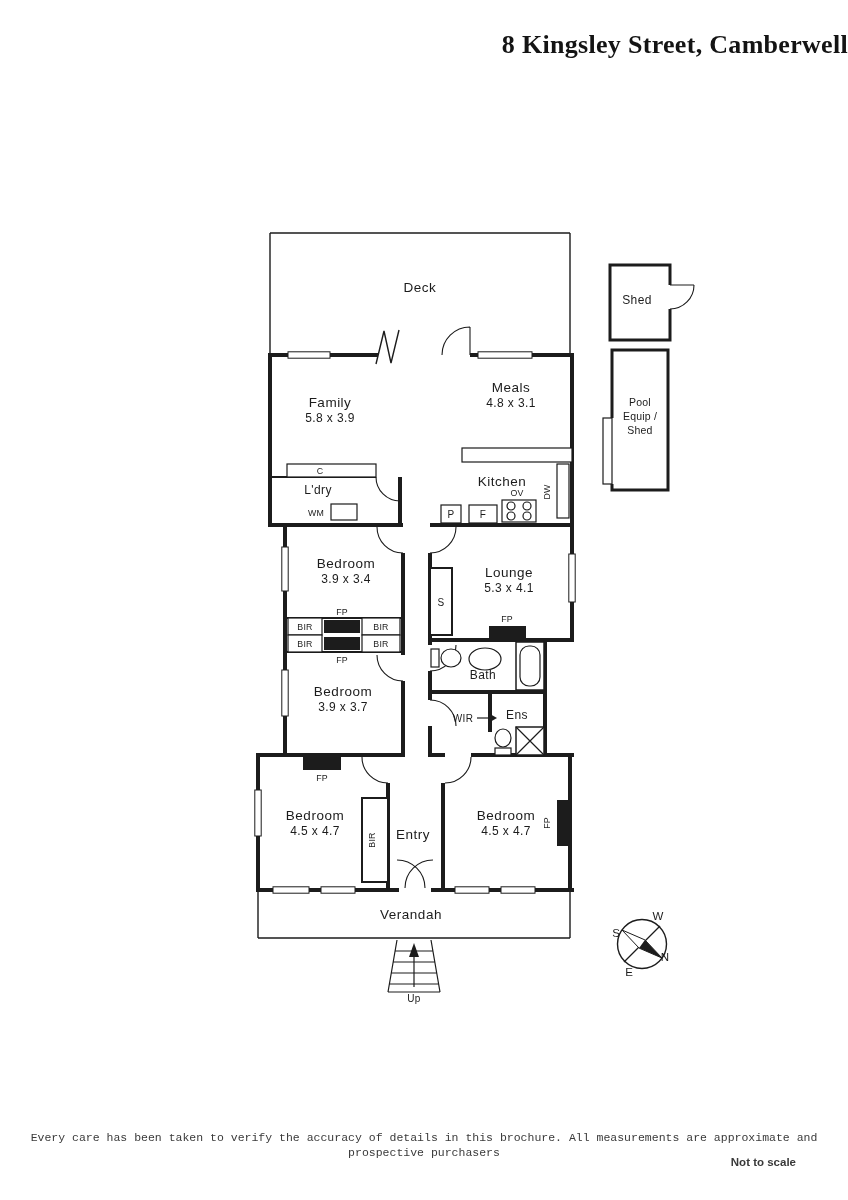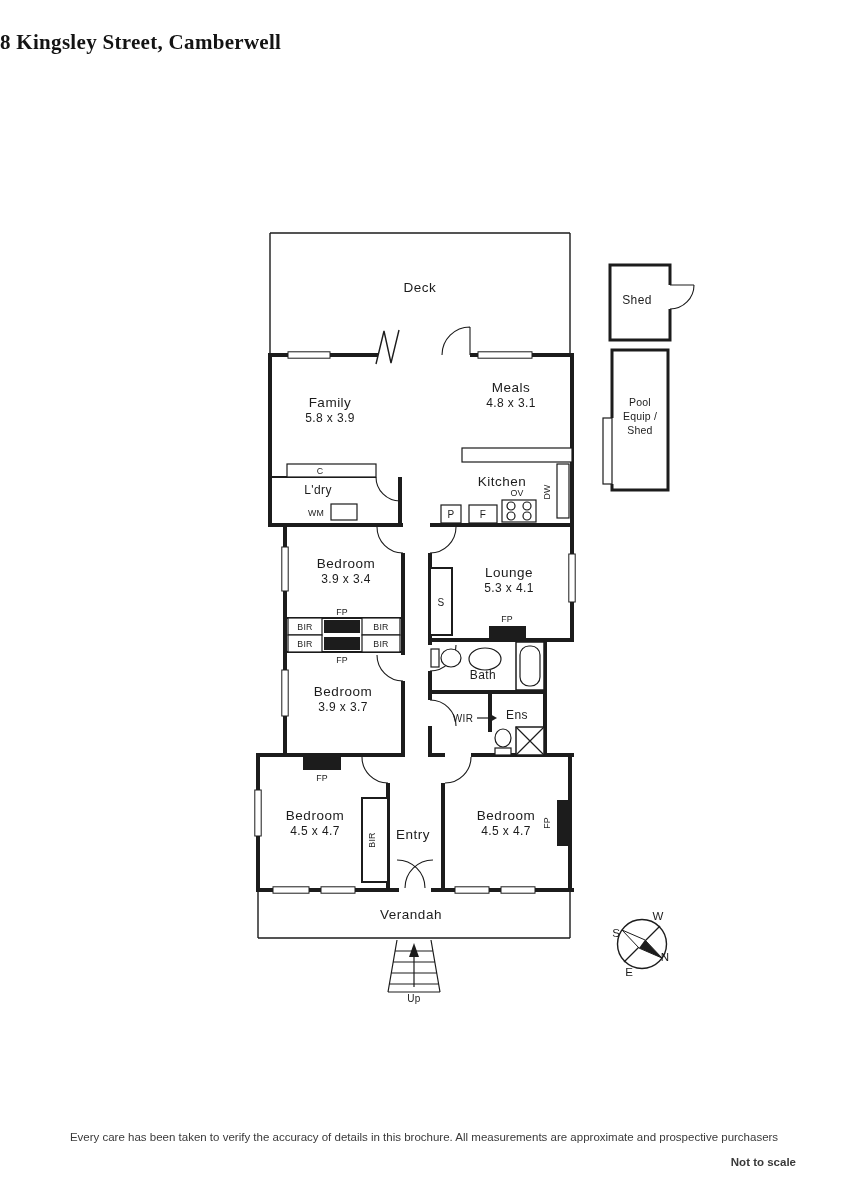--- a/index.html
+++ b/index.html
@@ -1,31 +1,31 @@
 <!DOCTYPE html>
 <html><head>
 <meta charset="utf-8">
 <style>
   html,body{margin:0;padding:0;background:#fff;}
   .page{position:relative;width:848px;height:1200px;background:#ffffff;overflow:hidden;
         font-family:"Liberation Sans",sans-serif;color:#1c1c1c;}
-  .title{position:absolute;top:30px;left:0;width:100%;text-align:left;margin:0;
-         font-family:"Liberation Serif",serif;font-weight:bold;font-size:21px;
+  .title{position:absolute;top:30px;left:0;width:100%;text-align:right;margin:0;
+         font-family:"Liberation Serif",serif;font-weight:bold;font-size:26px;
          letter-spacing:.3px;color:#141414;}
   .plan-svg{position:absolute;top:0;left:0;}
   .plan-svg text{fill:#1c1c1c;font-family:"Liberation Sans",sans-serif;}
   .room{font-size:13.5px;letter-spacing:.5px;}
   .dims{font-size:12px;letter-spacing:.4px;}
   .mid{font-size:12px;letter-spacing:.4px;}
   .small{font-size:10px;letter-spacing:.3px;}
   .tiny{font-size:8.8px;letter-spacing:.2px;}
   .pool{font-size:10.5px;letter-spacing:.2px;}
   .compass-letter{font-size:11.5px;}
   .footer{position:absolute;top:1130px;left:0;width:100%;text-align:center;
-          font-size:11.5px;line-height:15px;color:#3a3a3a;}
+          font-size:11.5px;line-height:15px;color:#3a3a3a;font-family:Liberation Mono, monospace;}
   .scale-note{position:absolute;top:1156px;right:52px;font-size:11.5px;color:#3a3a3a;font-weight:bold;}
 </style>
 </head>
 <body>
 
 <div class="page">
 
   <h1 class="title">8 Kingsley Street, Camberwell</h1>
 
   <svg class="plan-svg" width="848" height="1200" viewBox="0 0 848 1200">

